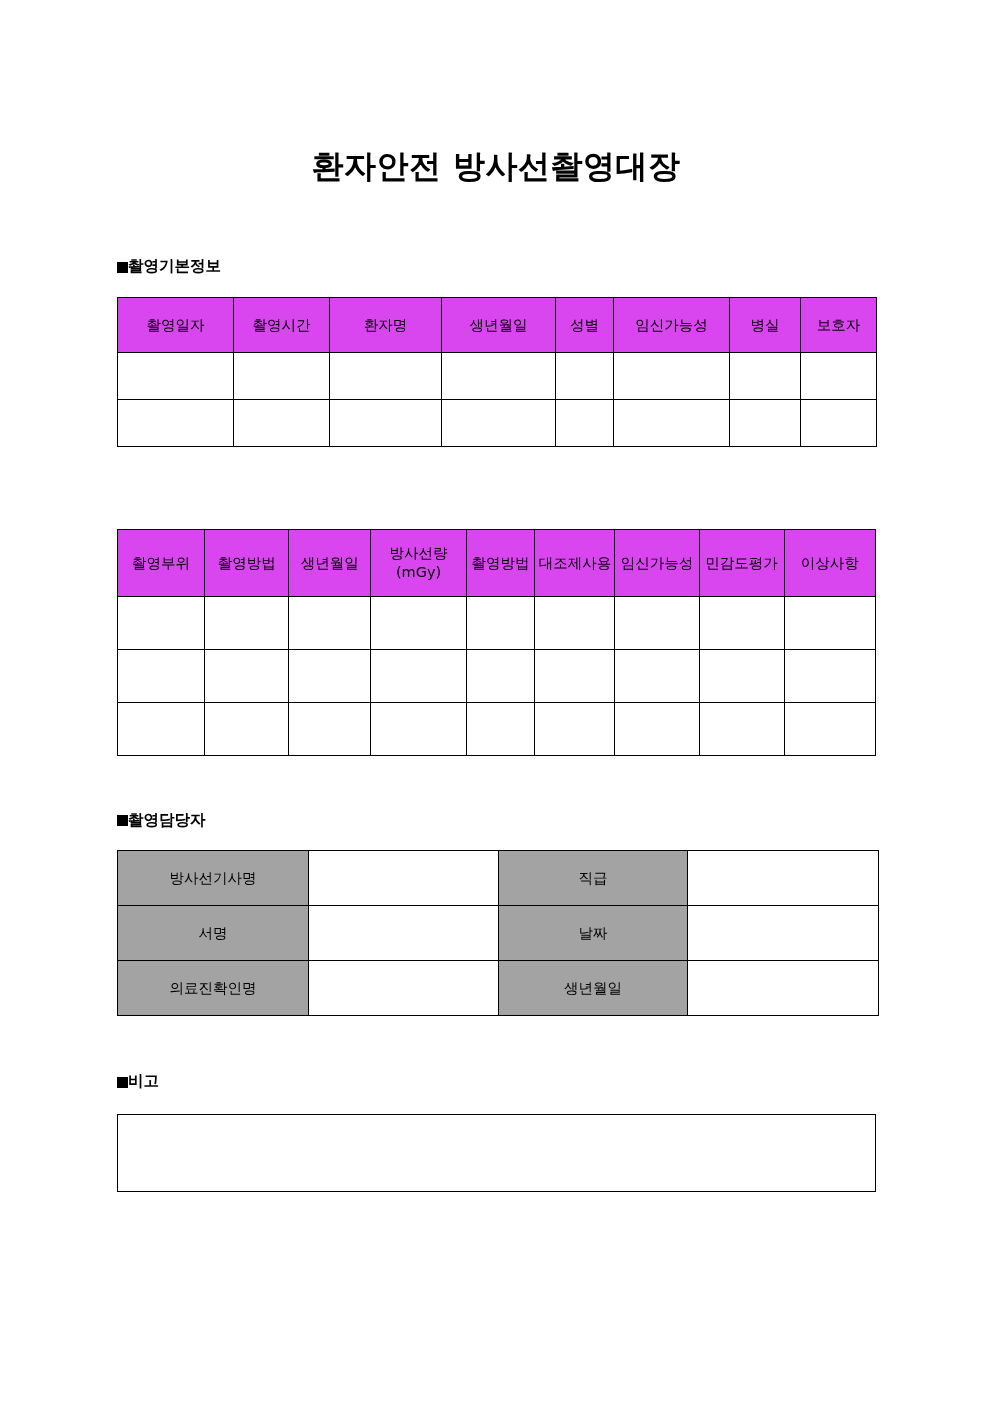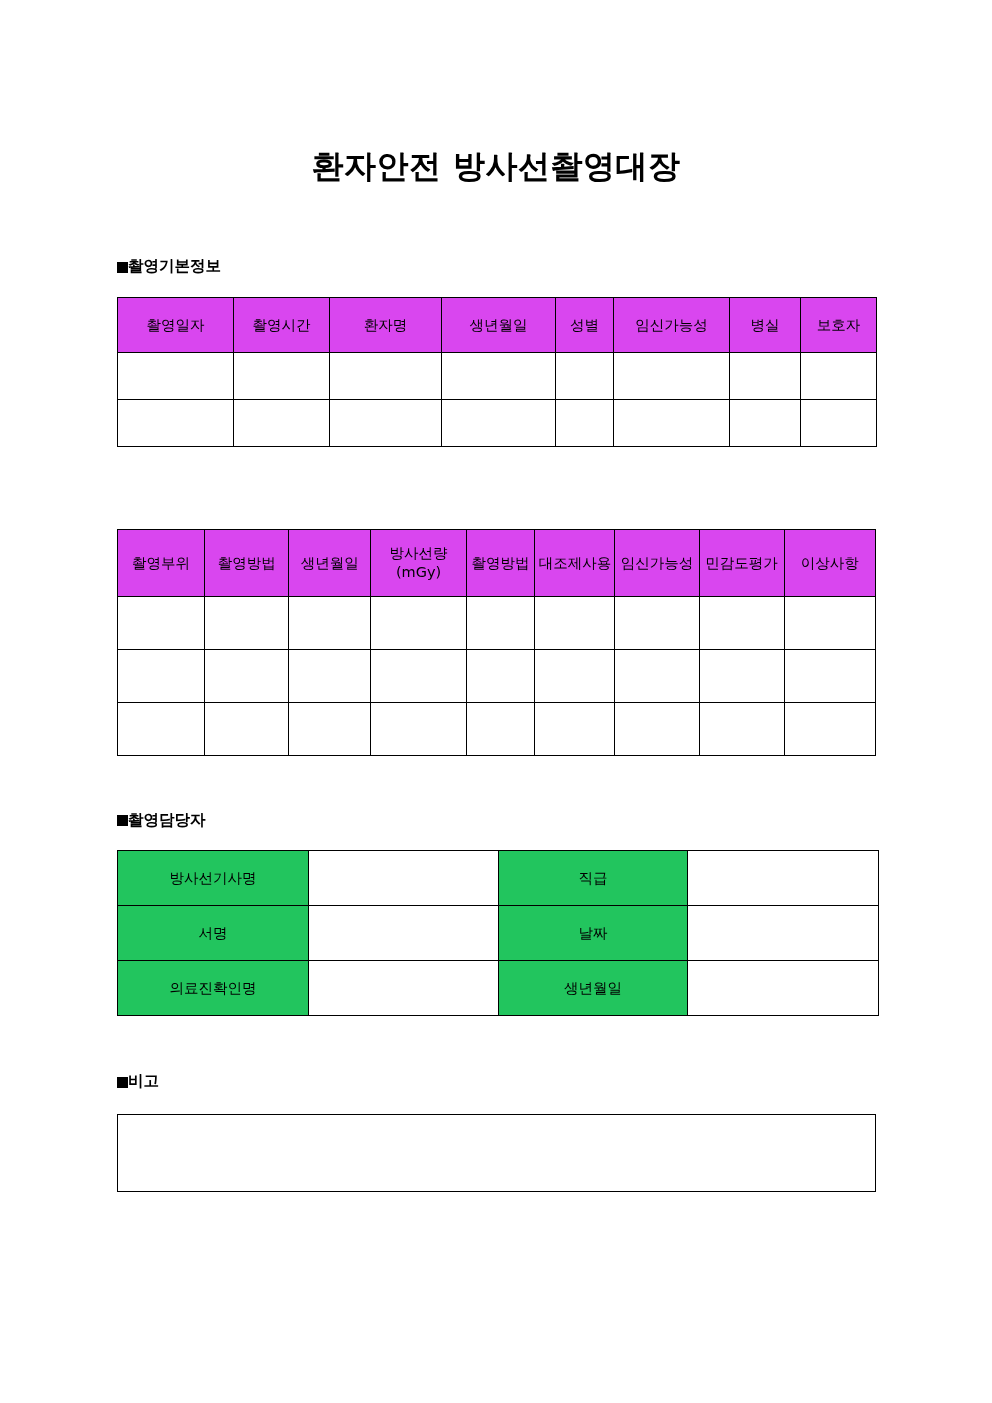--- a/index.html
+++ b/index.html
@@ -76,21 +76,21 @@
   #tbl-basic .hdr td { height: 55px; }
   #tbl-basic .datarow td { height: 47px; }
 
   
   #tbl-safety .hdr td { height: 67px; }
   #tbl-safety .datarow td { height: 53px; }
 
   
   #tbl-staff { width: 761px; }
   #tbl-staff td { height: 55px; font-size: 14.5px; }
-  #tbl-staff td.lbl { background: #22c55e; }
+  #tbl-staff td.lbl { background: #a3a3a3; }
   #tbl-staff td.val { background: #ffffff; }
 
   
   .remark-box {
     width: 759px;
     height: 78px;
     border: 1px solid #000000;
     background: #ffffff;
   }
   .gap-b { height: 22px; }

